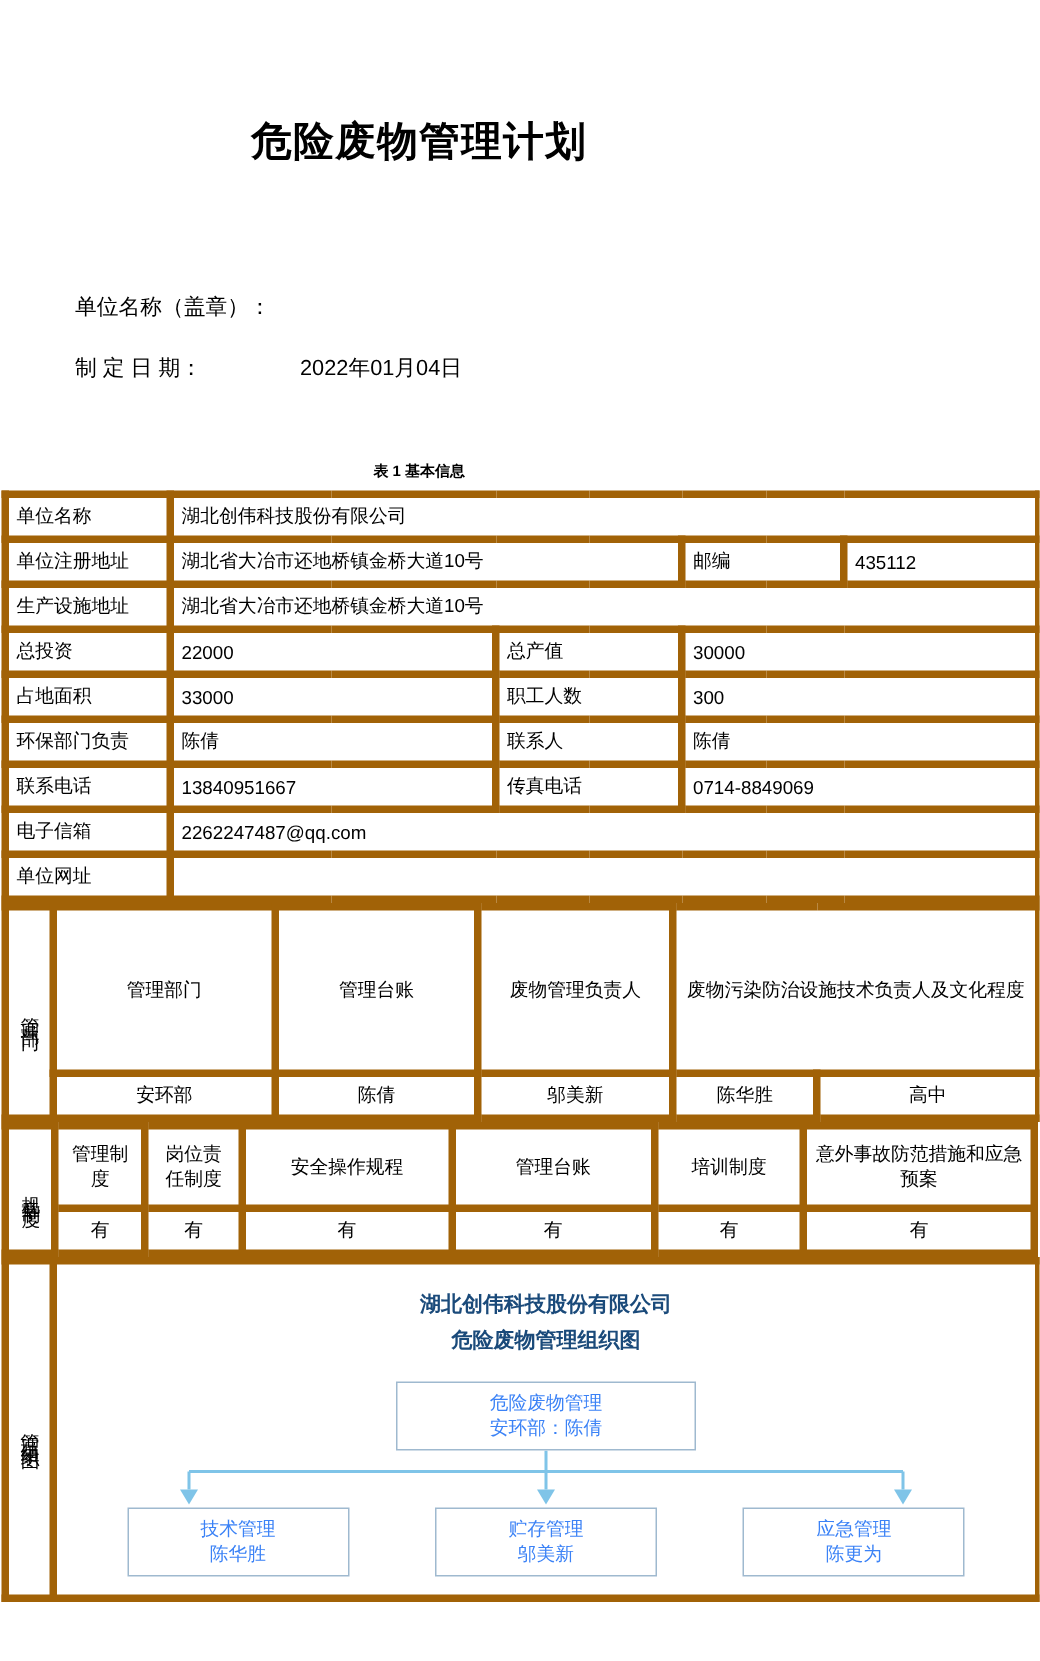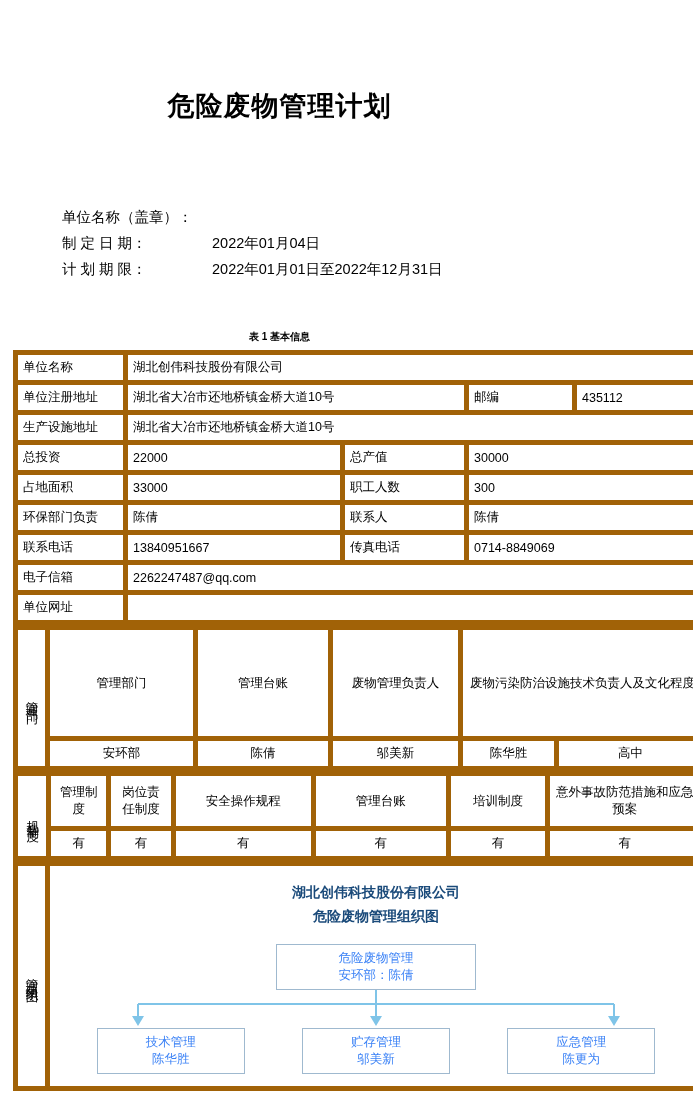--- a/index.html
+++ b/index.html
@@ -12,39 +12,40 @@
     min-height: 1107px;
     font-family: "Liberation Sans", sans-serif;
     color: #000000;
     -webkit-font-smoothing: antialiased;
   }
   .page {
     width: 559px;
     min-height: 1107px;
     position: relative;
     box-sizing: border-box;
-    padding: 12px;
+    padding: 0;
   }
   .doc-title {
     text-align: center;
     font-size: 27px;
     font-weight: bold;
     letter-spacing: 1px;
     padding-top: 76px;
     margin: 0;
   }
   .meta-block {
     margin-top: 80px;
     padding-left: 50px;
     font-size: 14.5px;
     line-height: 26px;
   }
   .meta-row {
     display: flex;
     align-items: flex-end;
+    margin-top: 15px;
   }
   .meta-label {
     width: 150px;
     letter-spacing: 0px;
     white-space: nowrap;
   }
   .meta-value {
     white-space: nowrap;
   }
   .table-caption {
@@ -145,24 +146,20 @@
   <h1 class="doc-title">危险废物管理计划</h1>
 
   <div class="meta-block">
     <div class="meta-row">
       <span class="meta-label">单位名称（盖章）：</span>
       <span class="meta-value"></span>
     </div>
     <div class="meta-row">
       <span class="meta-label">制  定  日  期：</span>
       <span class="meta-value">2022年01月04日</span>
-    </div>
-    <div class="meta-row">
-      <span class="meta-label">计  划  期  限：</span>
-      <span class="meta-value">2022年01月01日至2022年12月31日</span>
     </div>
   </div>
 
   <div class="table-caption">表 1 基本信息</div>
 
   <table class="info">
     <colgroup>
       <col style="width:110px">
       <col style="width:52px">
       <col style="width:55px">

